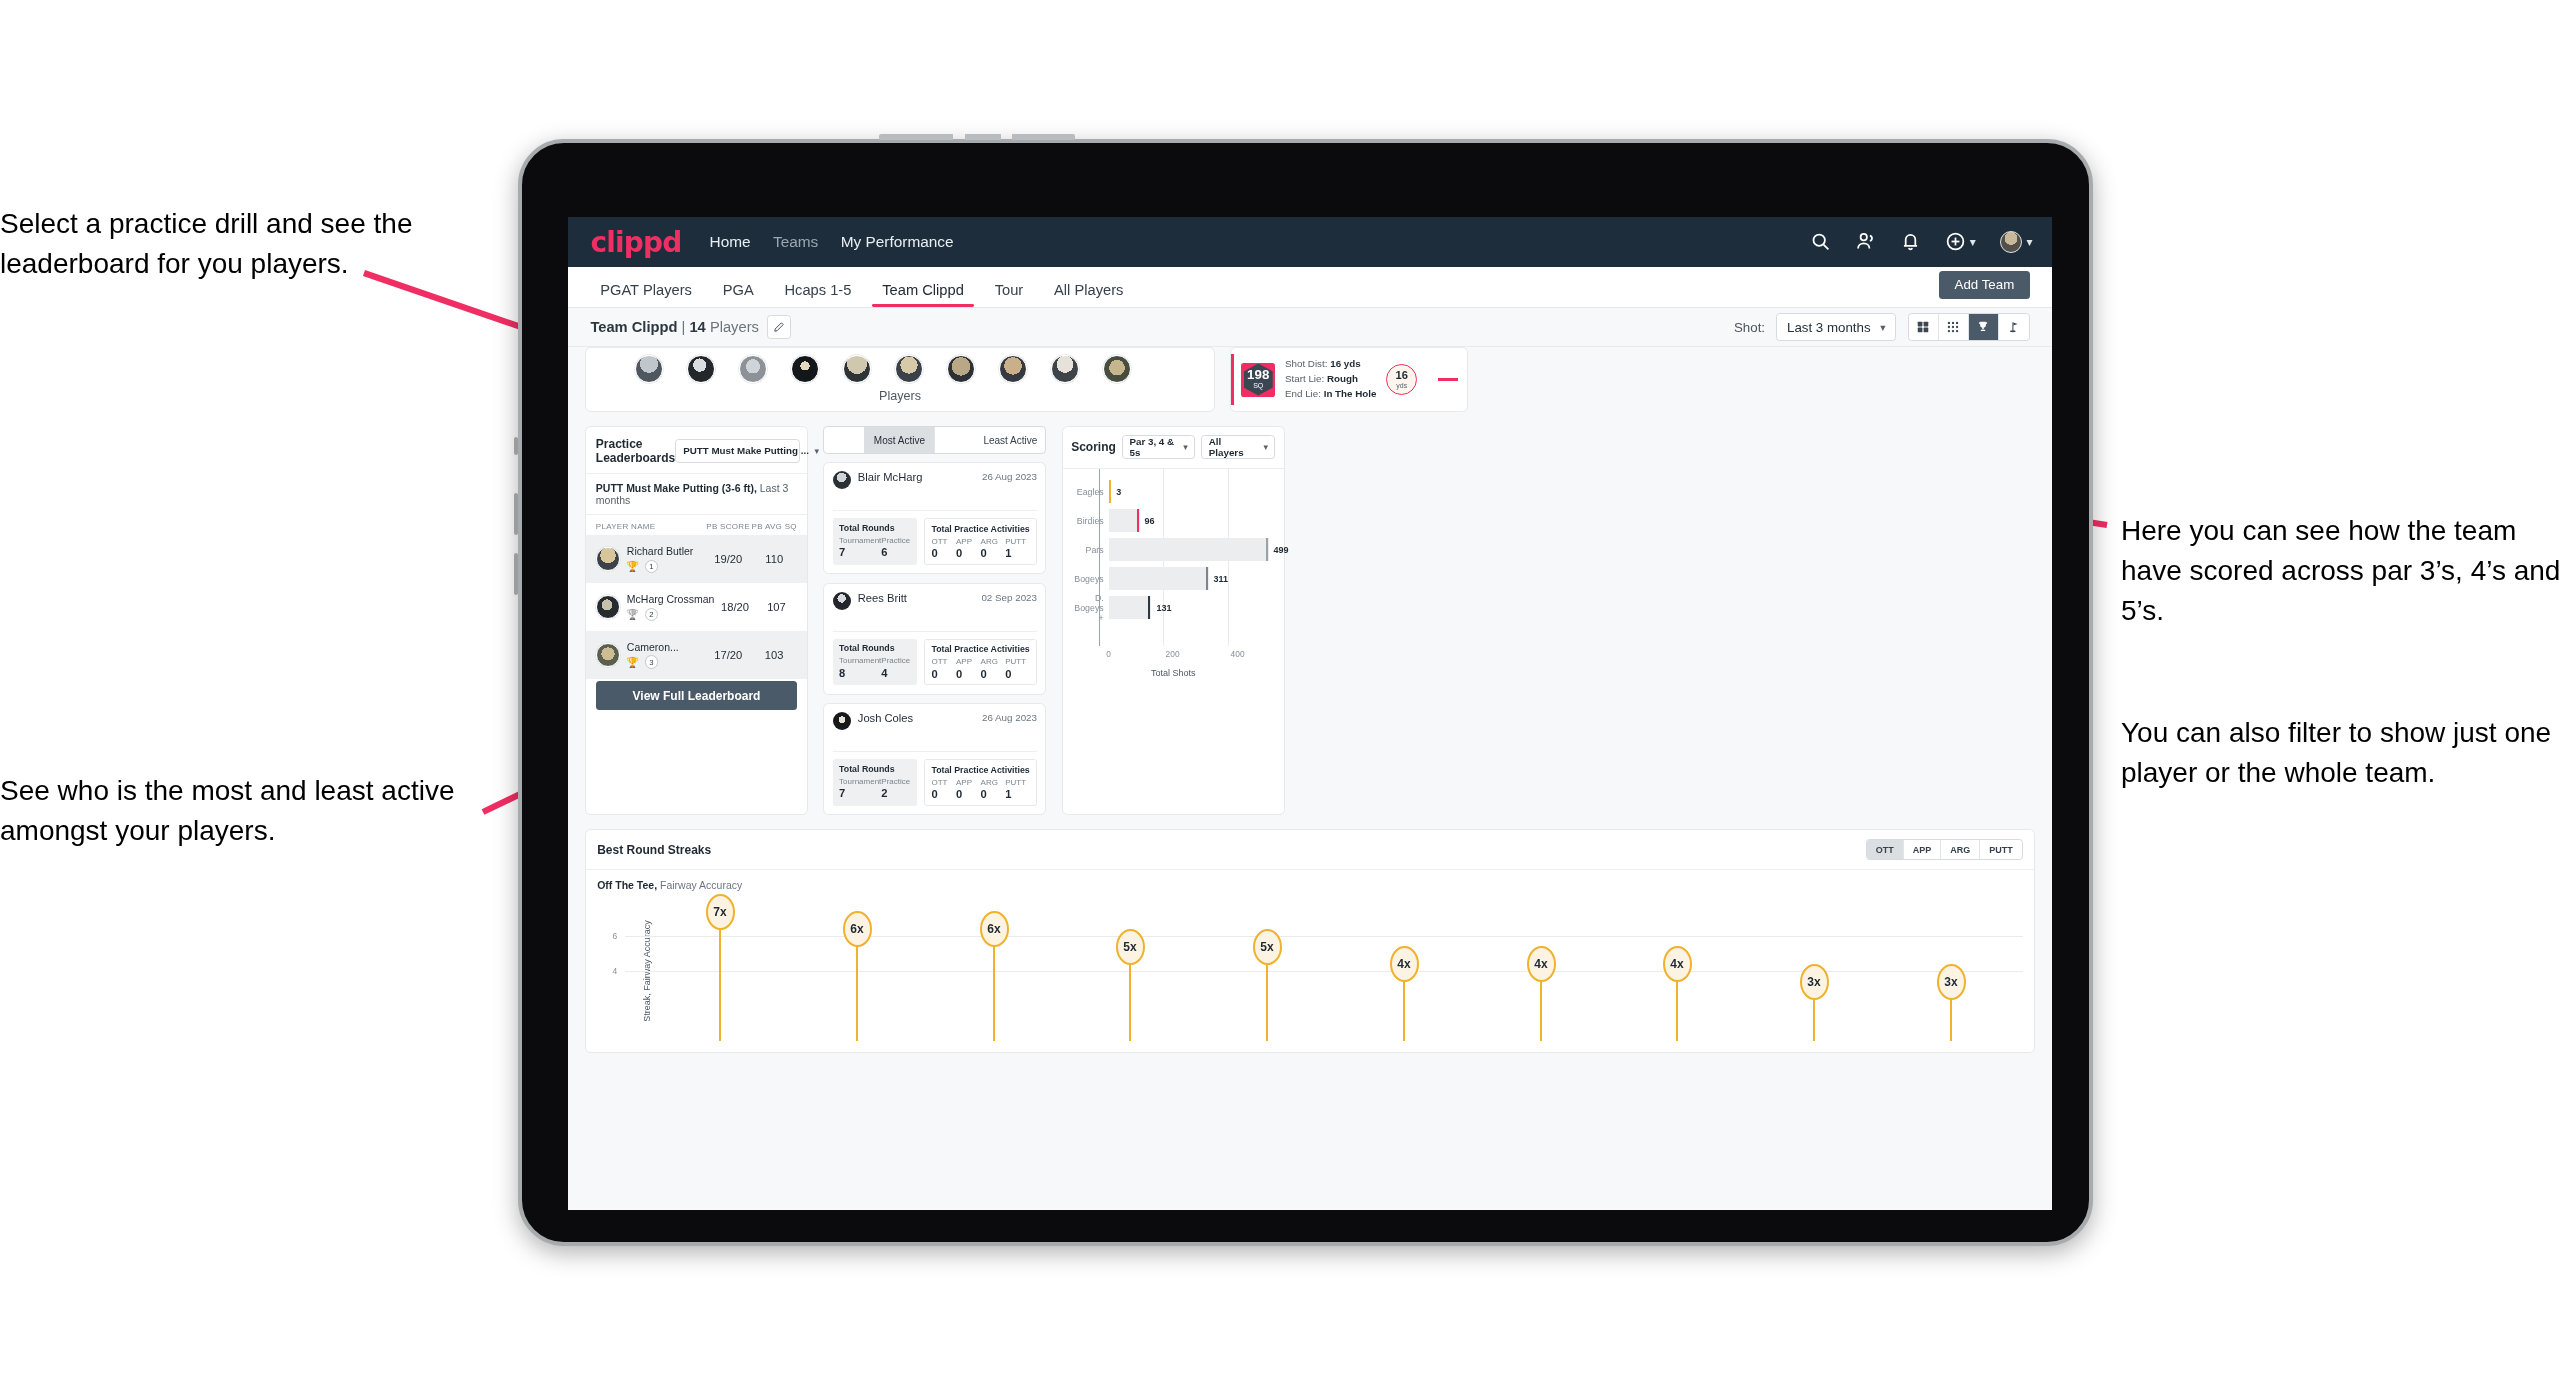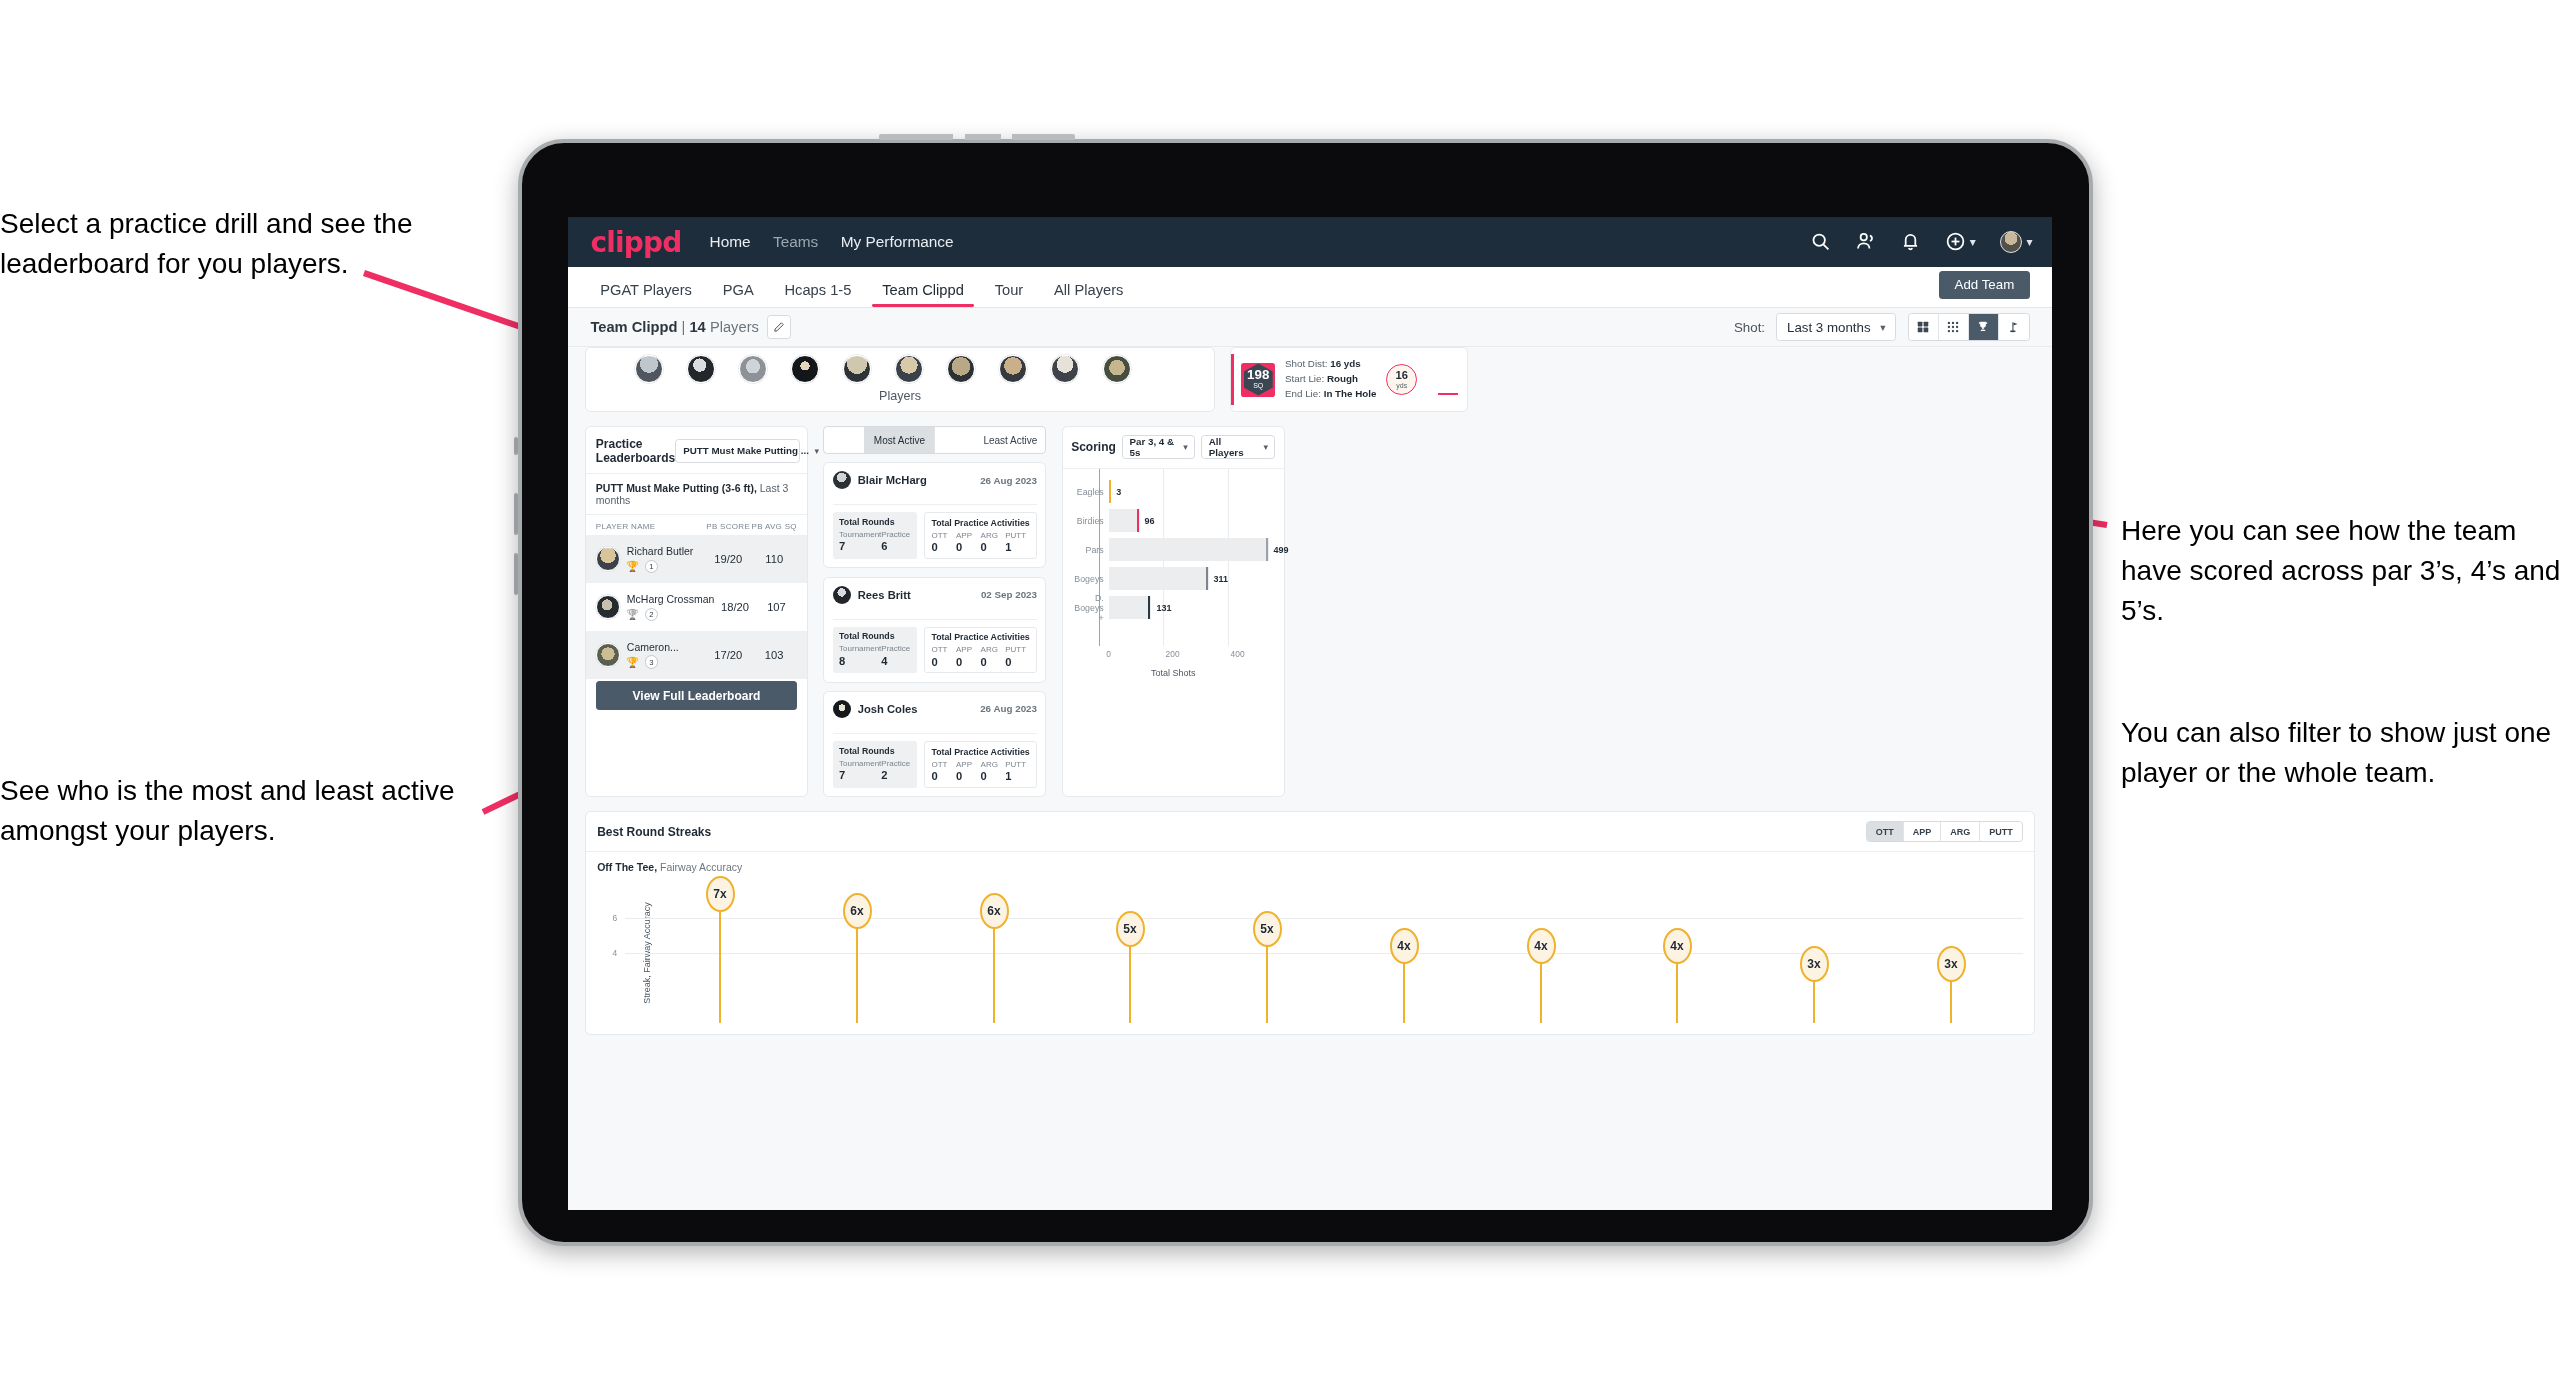--- a/index.html
+++ b/index.html
@@ -177,21 +177,21 @@
   .sq-hex {
     width: 29px; height: 32px; background: #3a4652;
     clip-path: polygon(50% 0,100% 25%,100% 75%,50% 100%,0 75%,0 25%);
     display: flex; flex-direction: column; align-items: center; justify-content: center;
     color: #fff;
   }
   .sq-hex .n { font-size: 13.3px; font-weight: 700; line-height: 1; }
   .sq-hex .u { font-size: 7px; line-height: 1.5; }
   .shot-lines { font-size: 9.8px; color: #56616b; line-height: 1.52; white-space: nowrap; }
   .shot-lines b { color: #1f2933; margin-top: 7px; }
-  .dist-pair { margin-left: auto; display: flex; align-items: flex-end; gap: 21px; }
+  .dist-pair { margin-left: auto; display: flex; align-items: center; gap: 21px; }
   .dist-c {
     width: 31px; height: 31px; border-radius: 50%;
     border: 1.4px solid #ef2e63; background: #fdf6ee;
     display: flex; flex-direction: column; align-items: center; justify-content: center;
   }
   .dist-c .n { font-size: 11.2px; font-weight: 700; color: #1f2933; line-height: 1; }
   .dist-c .u { font-size: 7px; color: #56616b; }
   .dist-link { width: 19.6px; height: 2.1px; background: #ef2e63; }
 
   
@@ -250,21 +250,21 @@
   .atog {
     flex: 1; display: flex; align-items: center; justify-content: center;
     font-size: 10px; color: #36414c; border-right: 0.7px solid #e2e5e8; margin-left: 40px;
   }
   .atog:last-child { border-right: none; text-align: right; }
   .atog.active { background: #dcdfe2; color: #222c36; }
   .act-item {
     background: #fff; border: 0.7px solid #e6e9ec; border-radius: 5.6px;
     margin-top: 8.4px; padding: 7.7px 8.4px 8.4px 8.4px;
   }
-  .act-top { display: flex; align-items: center; padding-bottom: 15px; border-bottom: 0.7px solid #eceef0; font-weight: bold; }
+  .act-top { display: flex; padding-bottom: 21px; border-bottom: 0.7px solid #eceef0; }
   .act-av { width: 18px; height: 18px; border-radius: 50%; background-size: cover; margin-right: 7px; flex: none; }
   .act-name { font-size: 11.2px; color: #1f2933; }
   .act-date { margin-left: auto; font-size: 9.8px; color: #6b757f; }
   .act-grid { display: flex; gap: 7px; margin-top: 7px; }
   .tr-box { background: #eef0f1; border-radius: 2.8px; padding: 4.9px 6.3px; width: 99px; }
   .tp-box { background: #fff; border: 0.7px solid #e6e9ec; border-radius: 2.8px; padding: 4.9px 6.3px; flex: 1; }
   .bx-title { font-size: 8.8px; font-weight: 700; color: #1f2933; margin-bottom: 2.8px; white-space: nowrap; }
   .bx-cols { display: flex; }
   .bx-col { flex: 1; }
   .bx-lbl { font-size: 8px; color: #7b858f; }

